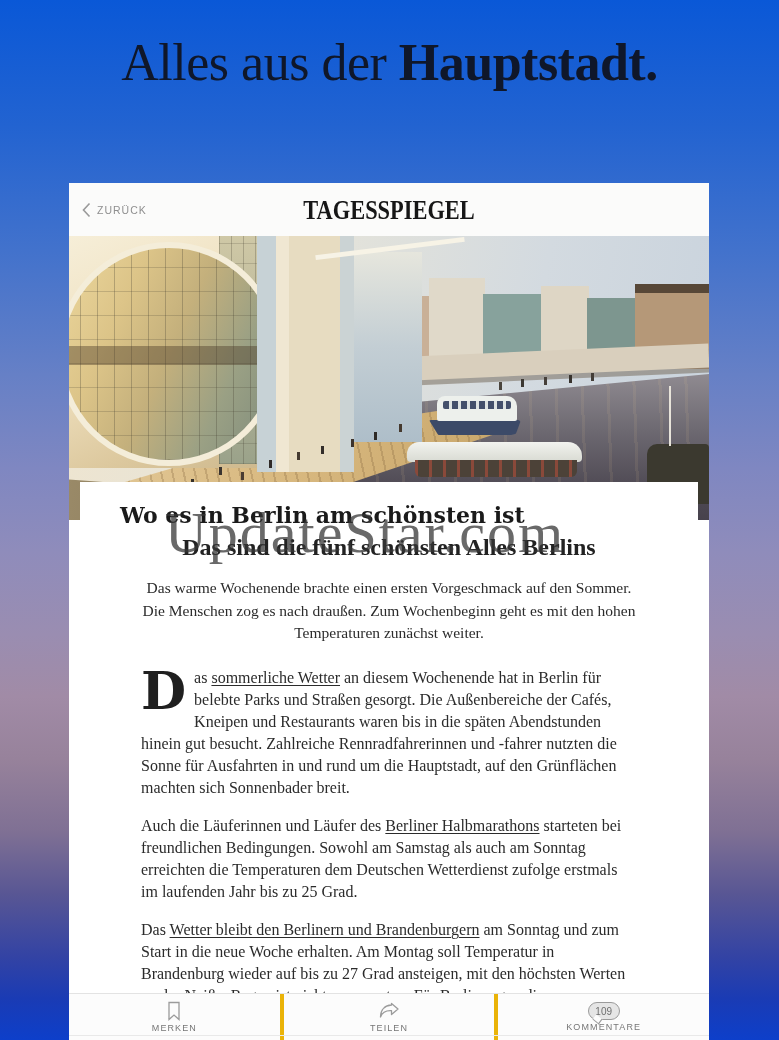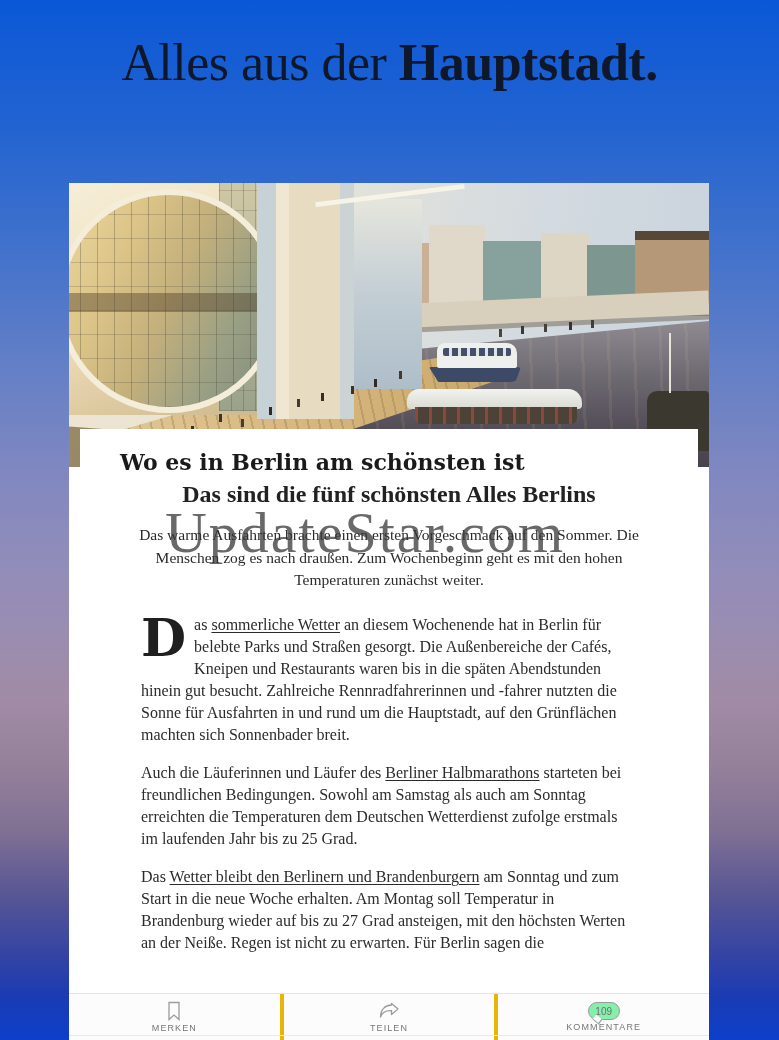--- a/index.html
+++ b/index.html
@@ -110,31 +110,40 @@
   
   .toolbar{position:absolute;left:0;right:0;bottom:0;height:46px;background:#fcfcfc;
     border-top:1px solid #e3e3e3;display:flex;z-index:7;}
   .toolbar::after{content:'';position:absolute;left:0;right:0;bottom:4px;height:1px;background:#e9e9e9;}
   .tb-cell{flex:1;display:flex;flex-direction:column;align-items:center;justify-content:center;
     gap:2px;border-right:4px solid #eab308;cursor:pointer;}
   .tb-cell:last-child{border-right:none;}
   .tb-cell svg{display:block;}
   .tb-label{font-size:9px;letter-spacing:1.1px;color:#767676;}
   .bubble{position:relative;width:30px;height:16px;border:1px solid #9b9b9b;border-radius:9px;
-    display:flex;align-items:center;justify-content:center;font-size:10px;color:#6e6e6e;background:#86efac;}
+    display:flex;align-items:center;justify-content:center;font-size:10px;color:#6e6e6e;background:#e5e5e5;}
   .bubble .tail{position:absolute;left:5px;bottom:-4px;width:6px;height:6px;background:#fcfcfc;
     border-left:1px solid #9b9b9b;border-bottom:1px solid #9b9b9b;transform:skewX(14deg) rotate(-45deg);}
 </style>
 </head>
 <body>
 
 <div class="hero"><span>Alles aus der </span><b>Hauptstadt.</b></div>
 
 <div class="card">
 
+  <div class="hd">
+    <div class="back">
+      <svg width="9" height="15" viewBox="0 0 9 15">
+          <polyline points="7.5,1 1.5,7.5 7.5,14" fill="none" stroke="#9a9a9a" stroke-width="1.6"></polyline>
+        </svg>
+      <span>ZURÜCK</span>
+    </div>
+    <div class="logo">TAGESSPIEGEL</div>
+  </div>
 
   <div class="photo">
     <div class="ph-sky"></div>
     <div class="b1 win"></div>
     <div class="b2 win"></div>
     <div class="b3 win"></div>
     <div class="b4 win"></div>
     <div class="b5 win"></div>
     <div class="b6 win"></div>
     <div class="b7 win"></div>
@@ -157,21 +166,21 @@
     <div class="ph-boat2-roof"></div>
     <div class="ph-boat2-hull"></div>
     <div class="ph-boat3"></div>
     <div class="ph-pole"></div>
     <div class="ph-people"></div>
   </div>
 
   <div class="sheet">
     <h1 class="headline">Wo es in Berlin am schönsten ist</h1>
     <h2 class="subtitle">Das sind die fünf schönsten Alles Berlins</h2>
-    <p class="teaser">Das warme Ausfahrten brachte einen ersten Vorgeschmack auf den Sommer. Die Menschen zog es nach draußen. Zum Wochenbeginn geht es mit den hohen Temperaturen zunächst weiter.</p>
+    <p class="teaser">Das warme Wochenende brachte einen ersten Vorgeschmack auf den Sommer. Die Menschen zog es nach draußen. Zum Wochenbeginn geht es mit den hohen Temperaturen zunächst weiter.</p>
     <div class="bodycopy">
         <p><span class="dropcap">D</span><span>as </span><a class="body-link" href="#">sommerliche Wetter</a><span> an diesem Wochenende hat in Berlin für belebte Parks und Straßen gesorgt. Die Außenbereiche der Cafés, Kneipen und Restaurants waren bis in die späten Abendstunden hinein gut besucht. Zahlreiche Rennradfahrerinnen und -fahrer nutzten die Sonne für Ausfahrten in und rund um die Hauptstadt, auf den Grünflächen machten sich Sonnenbader breit.</span></p>
         <p><span>Auch die Läuferinnen und Läufer des </span><a class="body-link" href="#">Berliner Halbmarathons</a><span> starteten bei freundlichen Bedingungen. Sowohl am Samstag als auch am Sonntag erreichten die Temperaturen dem Deutschen Wetterdienst zufolge erstmals im laufenden Jahr bis zu 25 Grad.</span></p>
         <p><span>Das </span><a class="body-link" href="#">Wetter bleibt den Berlinern und Brandenburgern</a><span> am Sonntag und zum Start in die neue Woche erhalten. Am Montag soll Temperatur in Brandenburg wieder auf bis zu 27 Grad ansteigen, mit den höchsten Werten an der Neiße. Regen ist nicht zu erwarten. Für Berlin sagen die</span></p>
       </div>
   </div>
 
   <div class="wm">UpdateStar.com</div>
 
   <div class="toolbar">

